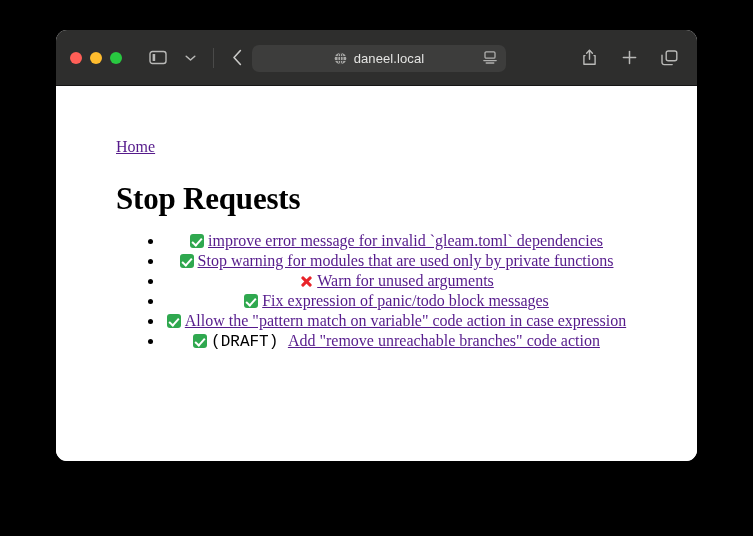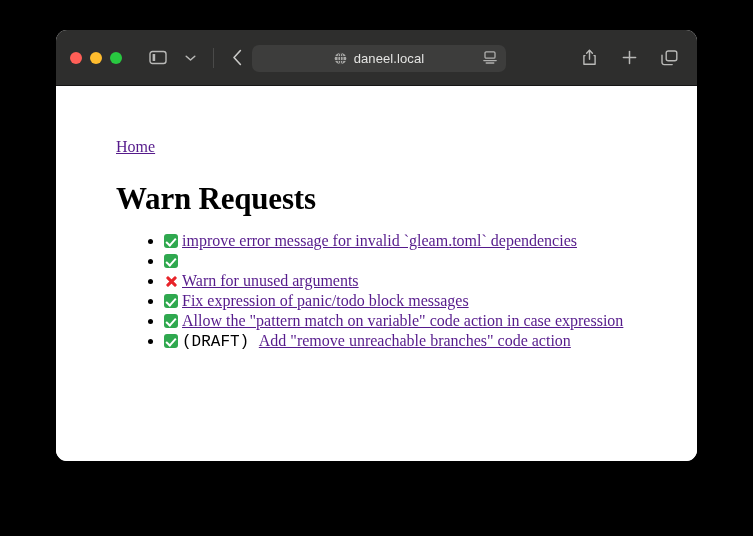--- a/index.html
+++ b/index.html
@@ -153,20 +153,21 @@
     font-weight: bold;
     font-family: "Liberation Serif", "DejaVu Serif", serif;
     margin: 23px 0 14px 0;
     letter-spacing: -0.2px;
   }
 
   ul.pr-list {
     list-style: disc;
     padding-left: 40px;
     margin: 8px;
+    text-align: center;
   }
 
   ul.pr-list li {
     font-size: 16px;
     font-family: "Liberation Serif", "DejaVu Serif", serif;
     line-height: 20px;
     margin-bottom: 0px;
     color: #000000;
     white-space: nowrap;
   }
@@ -319,30 +320,30 @@
       </div>
     </div>
 
   </div>
 
   <div class="page-content">
     <div class="content-inner">
 
       <a class="home-link" href="#">Home</a>
 
-      <h1 class="page-title">Warn Requests</h1>
+      <h1 class="page-title">Stop Requests</h1>
 
       <ul class="pr-list">
 
         <li>
           <span class="emoji-check"></span><a class="pr-link" href="#">improve error message for invalid `gleam.toml` dependencies</a>
         </li>
 
         <li>
-          <span class="emoji-check"></span>
+          <span class="emoji-check"></span><a class="pr-link" href="#">Stop warning for modules that are used only by private functions</a>
         </li>
 
         <li>
           <span class="emoji-cross"></span><a class="pr-link" href="#">Warn for unused arguments</a>
         </li>
 
         <li>
           <span class="emoji-check"></span><a class="pr-link" href="#">Fix expression of panic/todo block messages</a>
         </li>
 

